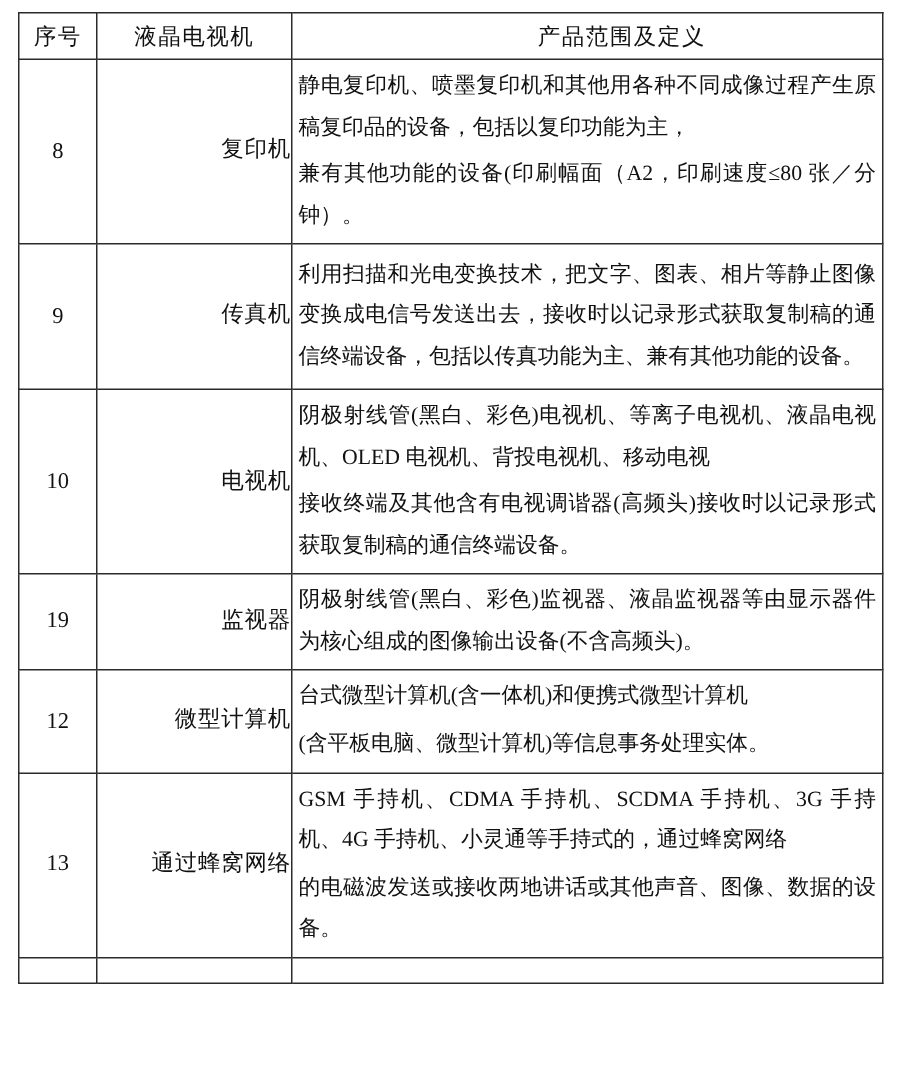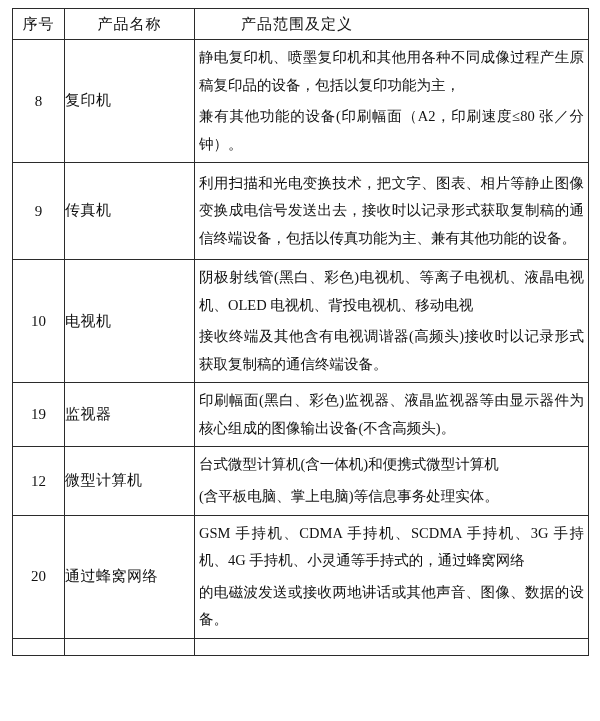--- a/index.html
+++ b/index.html
@@ -36,29 +36,29 @@
   col.c-name  { width: 130px; }
   col.c-scope { width: 394px; }
 
   .hdr td {
     height: 30px;
     text-align: center;
     font-size: 15px;
     letter-spacing: 1px;
   }
   .hdr .scope-cell {
-    text-align: left;
+    text-align: center;
     padding-left: 46px;
   }
   .cell-no {
     text-align: center;
     font-size: 15px;
   }
   .cell-name {
-    text-align: left;
+    text-align: right;
     font-size: 15px;
     letter-spacing: 0.5px;
     line-height: 1.7;
     padding: 0 6px;
   }
   .cell-scope {
     text-align: left;
     font-size: 14.5px;
     line-height: 1.9;
     padding: 7px 8px 7px 10px;
@@ -85,21 +85,21 @@
 <div class="page">
   <table class="doc-table">
     <colgroup>
       <col class="c-no">
       <col class="c-name">
       <col class="c-scope">
     </colgroup>
     <tbody>
       <tr class="hdr">
         <td>序号</td>
-        <td>产品名称</td>
+        <td>液晶电视机</td>
         <td class="scope-cell">产品范围及定义</td>
       </tr>
 
       <tr class="row-copier">
         <td class="cell-no">8</td>
         <td class="cell-name">复印机</td>
         <td class="cell-scope">
           <p>静电复印机、喷墨复印机和其他用各种不同成像过程产生原稿复印品的设备，包括以复印功能为主，</p>
           <p>兼有其他功能的设备(印刷幅面（A2，印刷速度≤80 张／分钟）。</p>
         </td>
@@ -119,35 +119,35 @@
         <td class="cell-scope">
           <p>阴极射线管(黑白、彩色)电视机、等离子电视机、液晶电视机、OLED 电视机、背投电视机、移动电视</p>
           <p>接收终端及其他含有电视调谐器(高频头)接收时以记录形式获取复制稿的通信终端设备。</p>
         </td>
       </tr>
 
       <tr class="row-monitor">
         <td class="cell-no">19</td>
         <td class="cell-name">监视器</td>
         <td class="cell-scope">
-          <p>印刷幅面(黑白、彩色)监视器、液晶监视器等由显示器件为核心组成的图像输出设备(不含高频头)。</p>
+          <p>阴极射线管(黑白、彩色)监视器、液晶监视器等由显示器件为核心组成的图像输出设备(不含高频头)。</p>
         </td>
       </tr>
 
       <tr class="row-micro">
         <td class="cell-no">12</td>
         <td class="cell-name">微型计算机</td>
         <td class="cell-scope">
           <p>台式微型计算机(含一体机)和便携式微型计算机</p>
-          <p>(含平板电脑、掌上电脑)等信息事务处理实体。</p>
+          <p>(含平板电脑、微型计算机)等信息事务处理实体。</p>
         </td>
       </tr>
 
       <tr class="row-mobile">
-        <td class="cell-no">20</td>
+        <td class="cell-no">13</td>
         <td class="cell-name">通过蜂窝网络</td>
         <td class="cell-scope">
           <p>GSM 手持机、CDMA 手持机、SCDMA 手持机、3G 手持机、4G 手持机、小灵通等手持式的，通过蜂窝网络</p>
           <p>的电磁波发送或接收两地讲话或其他声音、图像、数据的设备。</p>
         </td>
       </tr>
 
       <tr class="row-tail">
         <td></td>
         <td></td>

